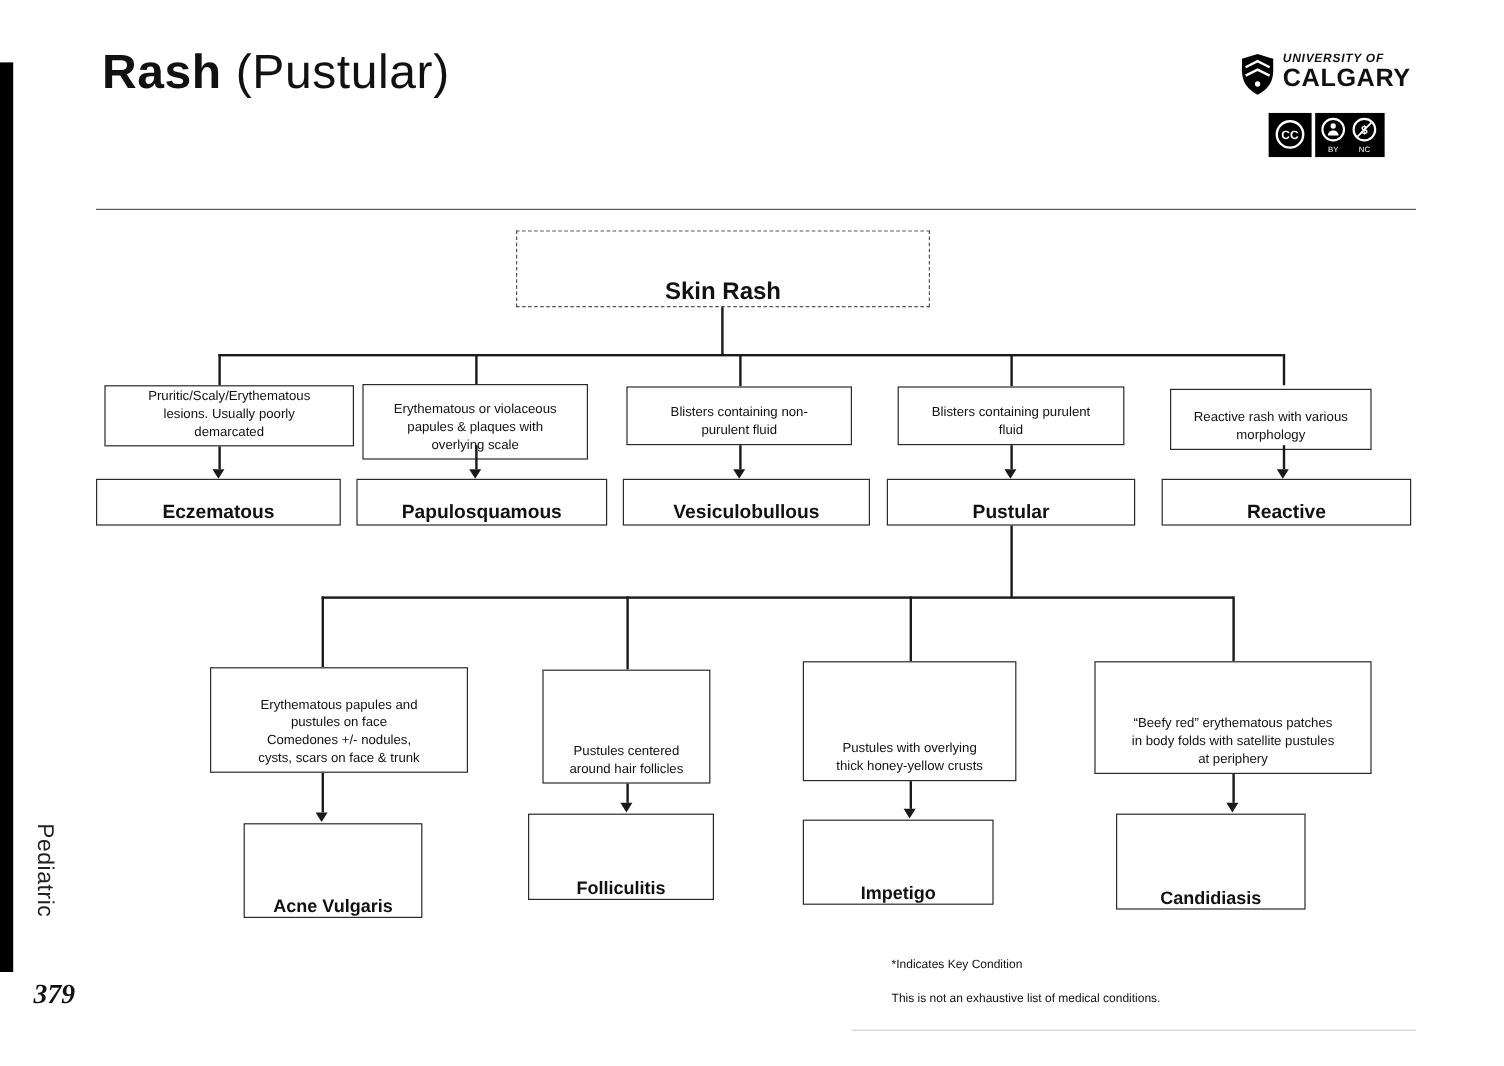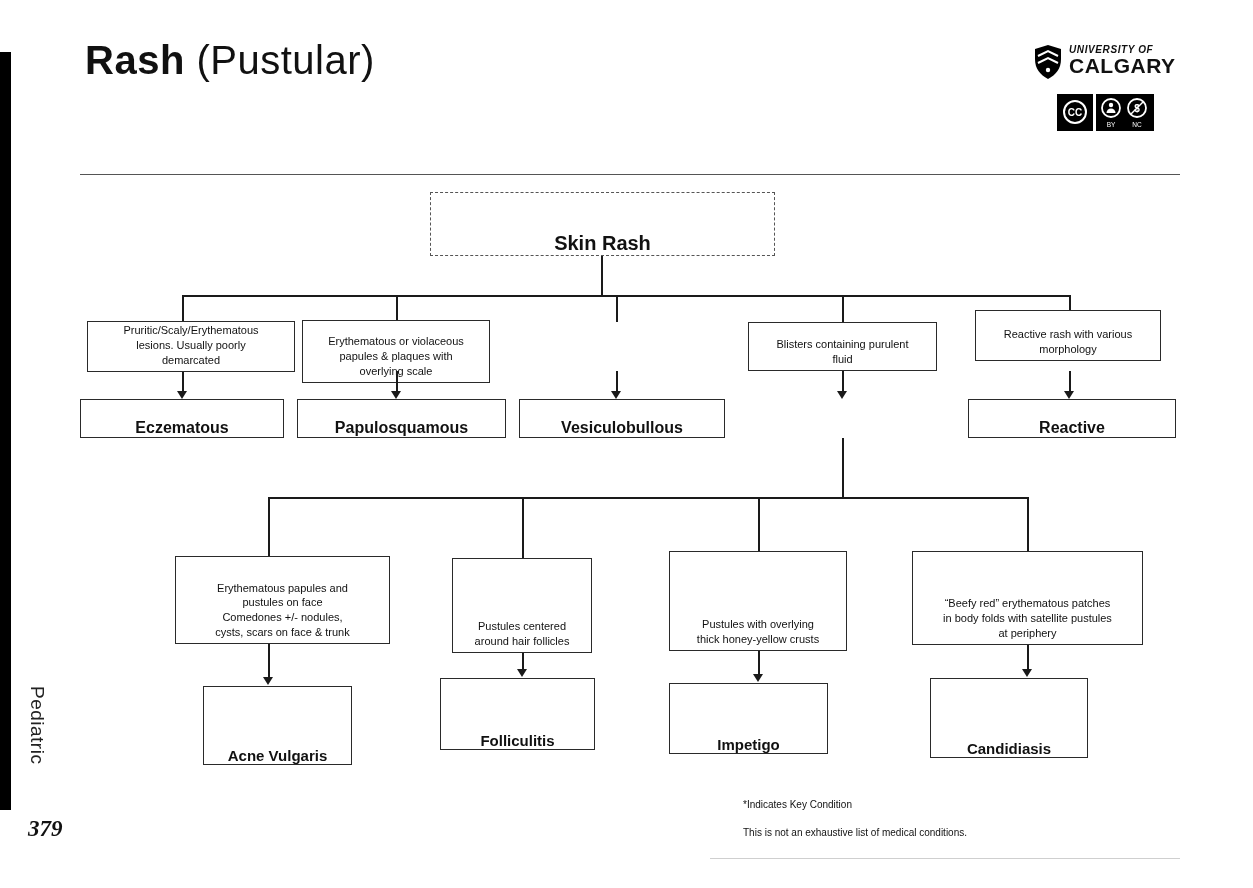--- a/index.html
+++ b/index.html
@@ -88,25 +88,29 @@
   <div class="box desc" style="left:87px;top:321px;width:208px;height:51px">
       <span>Pruritic/Scaly/Erythematous
 lesions. Usually poorly
 demarcated</span>
     </div>
   <div class="box desc" style="left:302px;top:320px;width:188px;height:63px">
       <span>Erythematous or violaceous
 papules &amp; plaques with
 overlying scale</span>
     </div>
+  <div class="box desc" style="left:522px;top:322px;width:188px;height:49px">
+      <span>Blisters containing non-
+purulent fluid</span>
+    </div>
   <div class="box desc" style="left:748px;top:322px;width:189px;height:49px">
       <span>Blisters containing purulent
 fluid</span>
     </div>
-  <div class="box desc" style="left:975px;top:310px;width:186px;height:51px">
+  <div class="box desc" style="left:975px;top:324px;width:168px;height:51px">
       <span>Reactive rash with various
 morphology</span>
     </div>
 
   <div class="vline" style="left:182px;top:372px;height:19px"></div>
   <div class="arrowhead" style="left:177px;top:391px"></div>
   <div class="vline" style="left:396px;top:371px;height:20px"></div>
   <div class="arrowhead" style="left:391px;top:391px"></div>
   <div class="vline" style="left:616px;top:371px;height:20px"></div>
   <div class="arrowhead" style="left:611px;top:391px"></div>
@@ -116,20 +120,23 @@
   <div class="arrowhead" style="left:1064px;top:391px"></div>
 
   <div class="box cat" style="left:80px;top:399px;width:204px;height:39px">
       <span>Eczematous</span>
     </div>
   <div class="box cat" style="left:297px;top:399px;width:209px;height:39px">
       <span>Papulosquamous</span>
     </div>
   <div class="box cat" style="left:519px;top:399px;width:206px;height:39px">
       <span>Vesiculobullous</span>
+    </div>
+  <div class="box cat" style="left:739px;top:399px;width:207px;height:39px">
+      <span>Pustular</span>
     </div>
   <div class="box cat" style="left:968px;top:399px;width:208px;height:39px">
       <span>Reactive</span>
     </div>
 
   <div class="vline" style="left:842px;top:438px;height:60px"></div>
   <div class="hline" style="left:268px;top:497px;width:760px"></div>
   <div class="vline" style="left:268px;top:497px;height:59px"></div>
   <div class="vline" style="left:522px;top:497px;height:61px"></div>
   <div class="vline" style="left:758px;top:497px;height:54px"></div>

